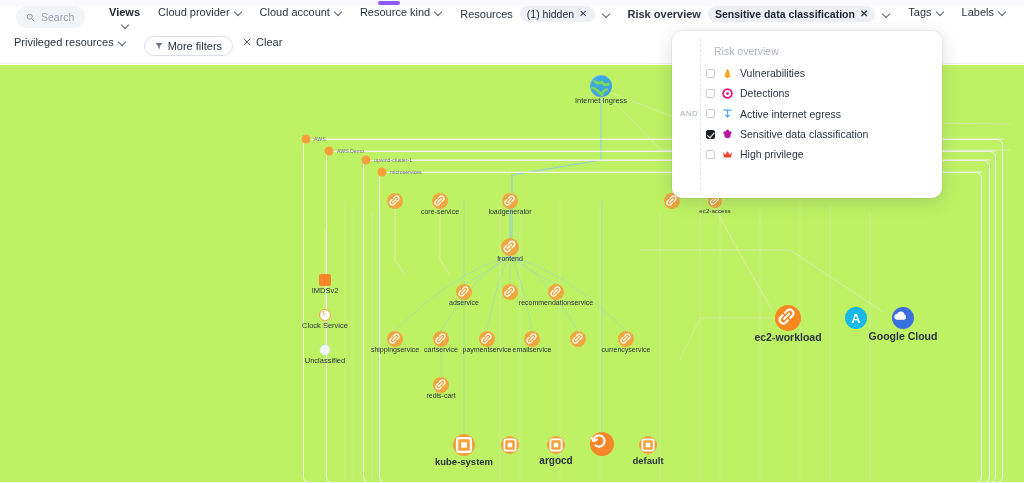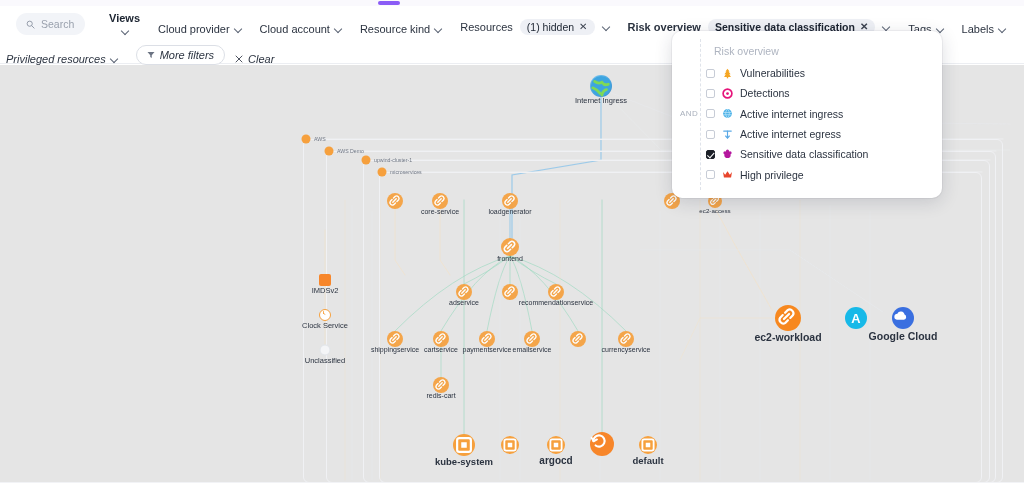--- a/index.html
+++ b/index.html
@@ -20,23 +20,23 @@
   .tab-indicator {
     position:absolute; left:378px; top:1px; width:22px; height:4px;
     border-radius:2px; background:#8b5cf6;
   }
 
   
   .toolbar {
     position:absolute; left:0; top:6px; width:1024px; height:58px;
     background:#ffffff; border-bottom:1px solid #eceef2;
   }
-  .tb-row { position:absolute; left:0; width:1024px; height:29px; display:flex; align-items:flex-end; }
+  .tb-row { position:absolute; left:0; width:1024px; height:29px; display:flex; align-items:flex-start; }
   .tb-row1 { top:0px; padding-left:16px; }
-  .tb-row2 { top:30px; padding-left:6px;font-style:italic; }
+  .tb-row2 { top:30px; padding-left:14px; }
 
   .search-box {
     width:166px; height:22px; border-radius:11px; background:#f2f4f8;
     display:flex; align-items:center; padding:0 10px; margin-right:24px;
   }
   .search-box .ico { margin-right:6px; display:flex; align-items:center; }
   .search-box .ph { font-size:10.5px; color:#9aa1ad; }
 
   .filter {
     display:flex; align-items:center; gap:4px;
@@ -60,21 +60,21 @@
   .xmark { font-size:10px; color:#3b424f; line-height:1; cursor:pointer; }
 
   .morefilters {
     display:inline-flex; align-items:center; gap:5px;
     border:1px solid #dcdfe6; border-radius:12px; padding:3px 10px;
     font-size:11px; color:#2b3340; margin-right:10px; background:#fff;
   }
   .clear { display:inline-flex; align-items:center; gap:5px; font-size:11px; color:#2b3340; }
 
   
-  .canvas { position:absolute; left:0; top:65px; width:1024px; height:418px; background:#e5e5e5; overflow:hidden; }
+  .canvas { position:absolute; left:0; top:65px; width:1024px; height:418px; background:#bef264; overflow:hidden; }
   .canvas svg { position:absolute; left:0; top:0; }
 
   .node { position:absolute; transform:translate(-50%,-50%); }
   .dot {
     border-radius:50%; display:flex; align-items:center; justify-content:center;
     color:#fff;
   }
   .nlabel {
     position:absolute; left:50%; transform:translateX(-50%);
     white-space:nowrap; text-align:center; color:#2b3340;
@@ -519,30 +519,20 @@
               <circle cx="8" cy="8" r="6.4" fill="none" stroke="#e6147a" stroke-width="2.4"></circle>
               <circle cx="8" cy="8" r="2" fill="#e6147a"></circle>
             </svg>
           </span>
           <span class="dd-lbl">Detections</span>
         </div>
         <div class="dd-item">
           <span class="cb"></span>
           <span class="dd-ico">
             <svg width="11" height="11" viewBox="0 0 16 16">
-              <circle cx="8" cy="8" r="6.4" fill="#4fb3e8"></circle>
-              <path d="M2 6.5 h12 M2 9.8 h12 M8 1.6 a9 9 0 0 0 0 12.8 M8 1.6 a9 9 0 0 1 0 12.8" stroke="#bfe6fa" stroke-width="1" fill="none"></path>
-            </svg>
-          </span>
-          <span class="dd-lbl">Active internet ingress</span>
-        </div>
-        <div class="dd-item">
-          <span class="cb"></span>
-          <span class="dd-ico">
-            <svg width="11" height="11" viewBox="0 0 16 16">
               <line x1="2.5" y1="3" x2="13.5" y2="3" stroke="#5aa9e6" stroke-width="1.7" stroke-linecap="round"></line>
               <line x1="8" y1="3" x2="8" y2="13" stroke="#5aa9e6" stroke-width="1.7" stroke-linecap="round"></line>
               <polyline points="5.3,10.2 8,13.2 10.7,10.2" fill="none" stroke="#5aa9e6" stroke-width="1.7" stroke-linecap="round" stroke-linejoin="round"></polyline>
             </svg>
           </span>
           <span class="dd-lbl">Active internet egress</span>
         </div>
         <div class="dd-item">
           <span class="cb checked"></span>
           <span class="dd-ico">

